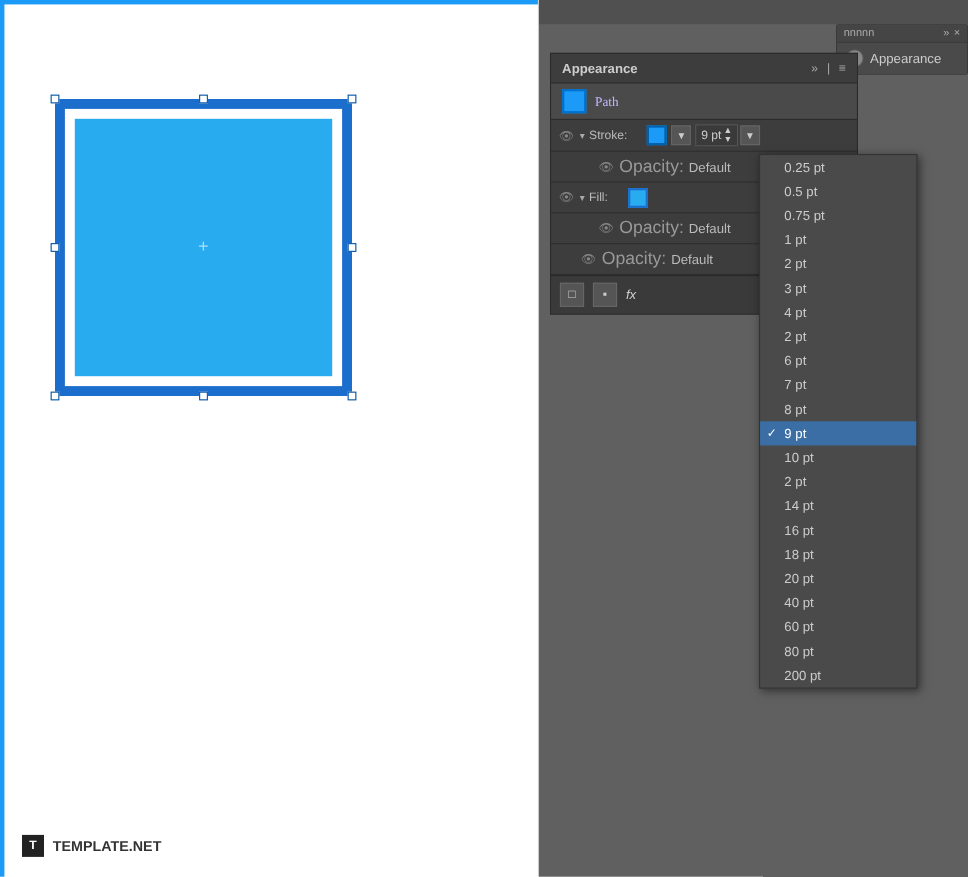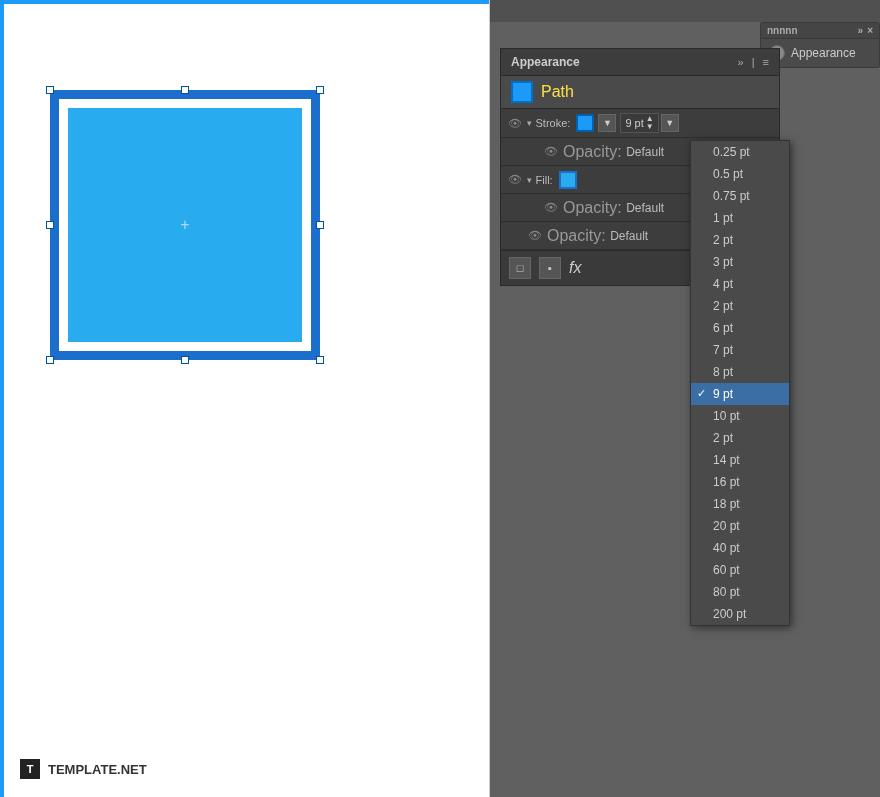--- a/index.html
+++ b/index.html
@@ -161,22 +161,23 @@
     .path-icon {
       width: 22px;
       height: 22px;
       background: #1b9af7;
       border: 2px solid #0070cc;
       margin-right: 8px;
       flex-shrink: 0;
     }
 
     .path-label {
-      color: #fde047;
-      font-size: 16px;
+      color: #c4b5fd;
+      font-size: 12px;
+      font-family: Liberation Serif, serif;
     }
 
     
     .property-row {
       display: flex;
       align-items: center;
       padding: 4px 6px;
       border-bottom: 1px solid #2e2e2e;
       min-height: 28px;
     }
@@ -195,21 +196,21 @@
 
     .chevron-icon {
       color: #aaa;
       font-size: 9px;
       margin-right: 4px;
     }
 
     .stroke-label {
       color: #bbb;
       font-size: 11px;
-      margin-right: 6px;
+      margin-right: 18px;
     }
 
     .stroke-swatch {
       width: 18px;
       height: 18px;
       background: #1b9af7;
       border: 2px solid #0060aa;
       margin-right: 4px;
       flex-shrink: 0;
     }
@@ -288,32 +289,32 @@
       display: flex;
       align-items: center;
       justify-content: center;
       color: #ccc;
       font-size: 11px;
       cursor: pointer;
     }
 
     .toolbar-fx {
       color: #ccc;
-      font-size: 16px;
+      font-size: 12px;
       font-style: italic;
     }
 
     .toolbar-spacer { flex: 1; }
 
     
     .dropdown-overlay {
       position: absolute;
       top: 140px;
       left: 200px;
-      width: 100px;
+      width: 144px;
       background: #4a4a4a;
       border: 1px solid #333;
       z-index: 100;
       box-shadow: 2px 2px 8px rgba(0,0,0,0.5);
     }
 
     .dropdown-item {
       padding: 4px 12px 4px 22px;
       color: #ccc;
       font-size: 12px;
@@ -345,21 +346,20 @@
       border-radius: 2px;
     }
 
     .dock-bar-header {
       display: flex;
       align-items: center;
       justify-content: space-between;
       padding: 2px 6px;
       background: #454545;
       border-bottom: 1px solid #3a3a3a;
-      font-weight: bold;
     }
 
     .dock-bar-title {
       color: #aaa;
       font-size: 10px;
     }
 
     .dock-bar-icons {
       display: flex;
       gap: 4px;

